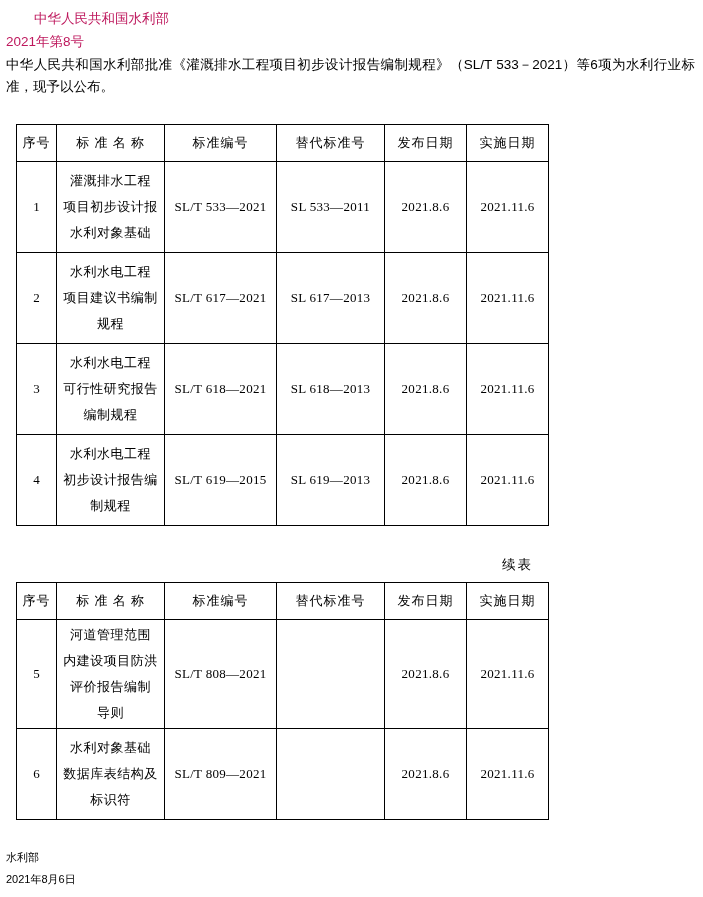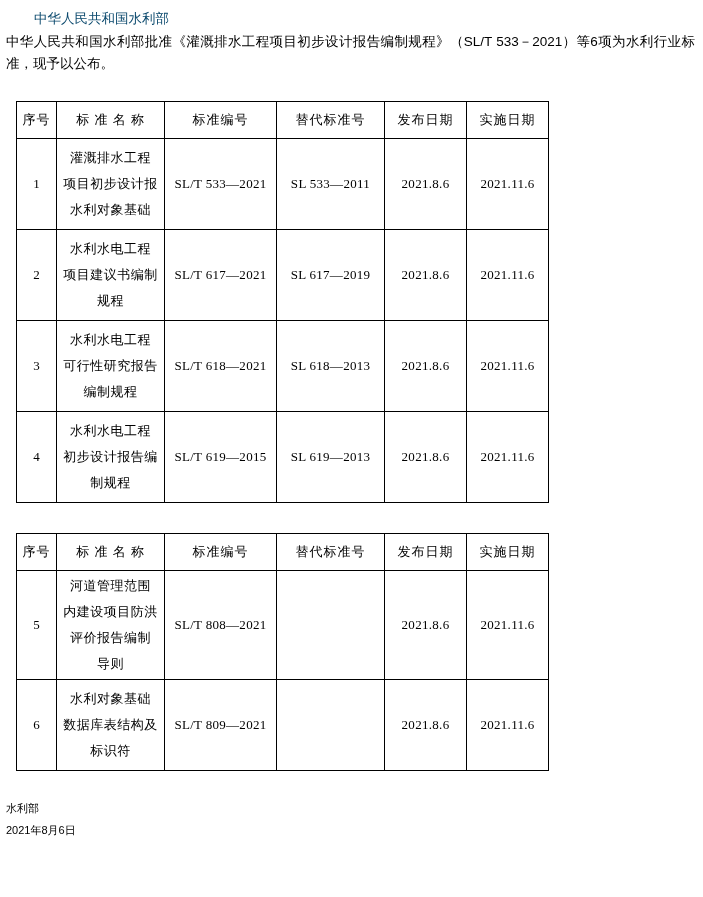--- a/index.html
+++ b/index.html
@@ -17,21 +17,21 @@
   }
   .page {
     padding: 8px 0 0 0;
     box-sizing: border-box;
   }
   .para {
     font-size: 13.5px;
     line-height: 22px;
     margin: 0 0 1px 6px;
     font-family: "Liberation Sans", "DejaVu Sans", sans-serif;
-    color: #0c4a6e;
+    color: #be185d;
   }
   .para.indent {
     text-indent: 28px;
   }
   .para-block {
     margin: 0 8px 0 6px;
     font-size: 13.5px;
     line-height: 22px;
     text-align: justify;
   }
@@ -97,20 +97,21 @@
     font-size: 11px;
     line-height: 22px;
   }
 </style>
 </head>
 <body>
 
 <div class="page">
 
   <div class="para indent">中华人民共和国水利部</div>
+  <div class="para">2021年第8号</div>
   <div class="para-block">中华人民共和国水利部批准《灌溉排水工程项目初步设计报告编制规程》（SL/T 533－2021）等6项为水利行业标准，现予以公布。</div>
 
   <div class="gap2"></div>
 
   <table class="std">
     <colgroup>
       <col class="col-no">
         <col class="col-name">
         <col class="col-code">
       <col class="col-replace">
@@ -141,21 +142,21 @@
         <td class="mono-cell">2021.11.6</td>
       </tr>
       <tr class="row-tall">
         <td class="num-cell">2</td>
         <td class="name-cell">
           <span>水利水电工程</span>
           <span>项目建议书编制</span>
           <span>规程</span>
         </td>
         <td class="mono-cell">SL/T 617—2021</td>
-        <td class="mono-cell">SL 617—2019</td>
+        <td class="mono-cell">SL 617—2013</td>
         <td class="mono-cell">2021.8.6</td>
         <td class="mono-cell">2021.11.6</td>
       </tr>
       <tr class="row-tall">
         <td class="num-cell">3</td>
         <td class="name-cell">
           <span>水利水电工程</span>
           <span>可行性研究报告</span>
           <span>编制规程</span>
         </td>
@@ -174,20 +175,21 @@
         <td class="mono-cell">SL/T 619—2015</td>
         <td class="mono-cell">SL 619—2013</td>
         <td class="mono-cell">2021.8.6</td>
         <td class="mono-cell">2021.11.6</td>
       </tr>
     </tbody>
   </table>
 
   <div class="gap3"></div>
 
+  <div class="cont-label">续表</div>
 
   <table class="std">
     <colgroup>
       <col class="col-no">
         <col class="col-name">
         <col class="col-code">
       <col class="col-replace">
         <col class="col-pub">
         <col class="col-eff">
     </colgroup>

